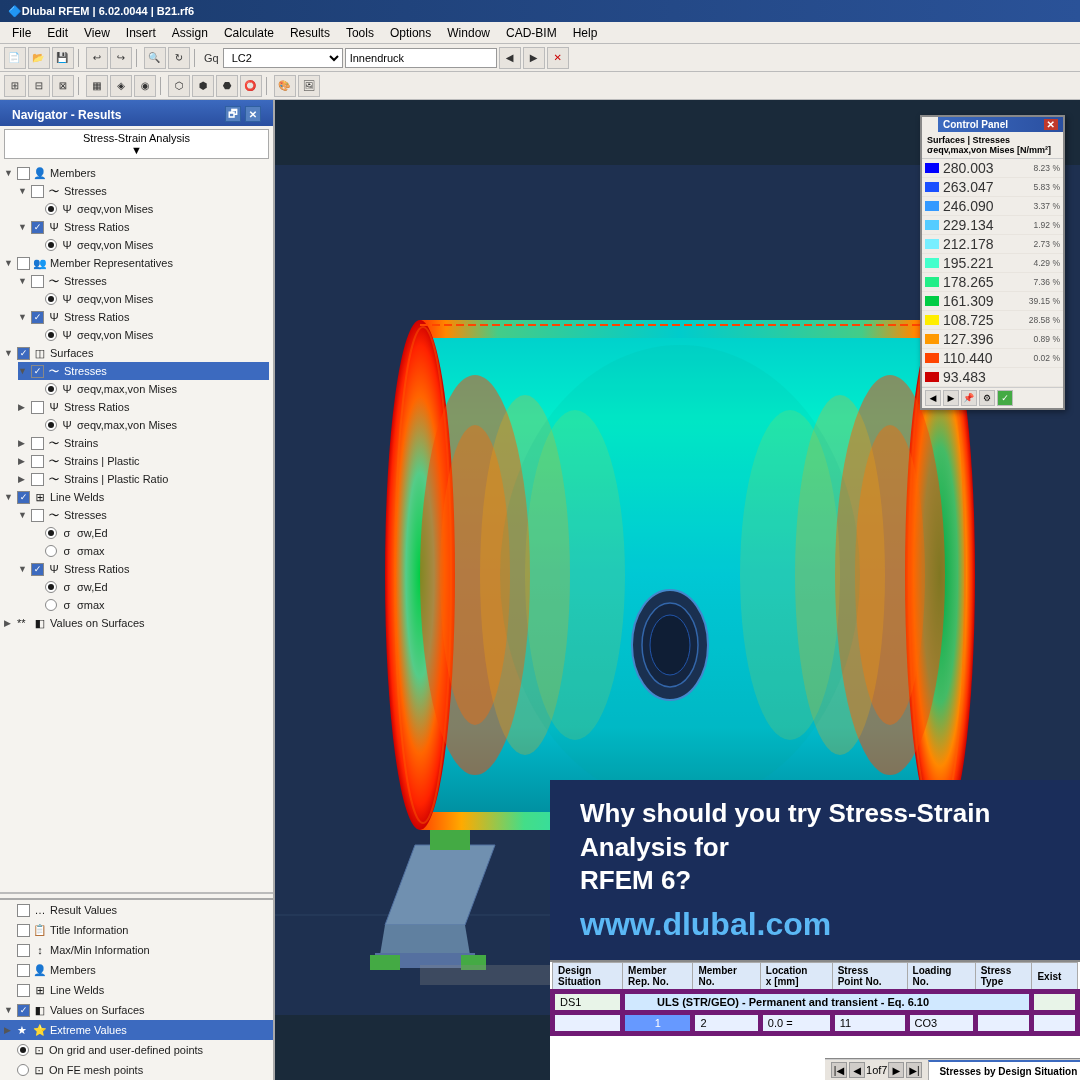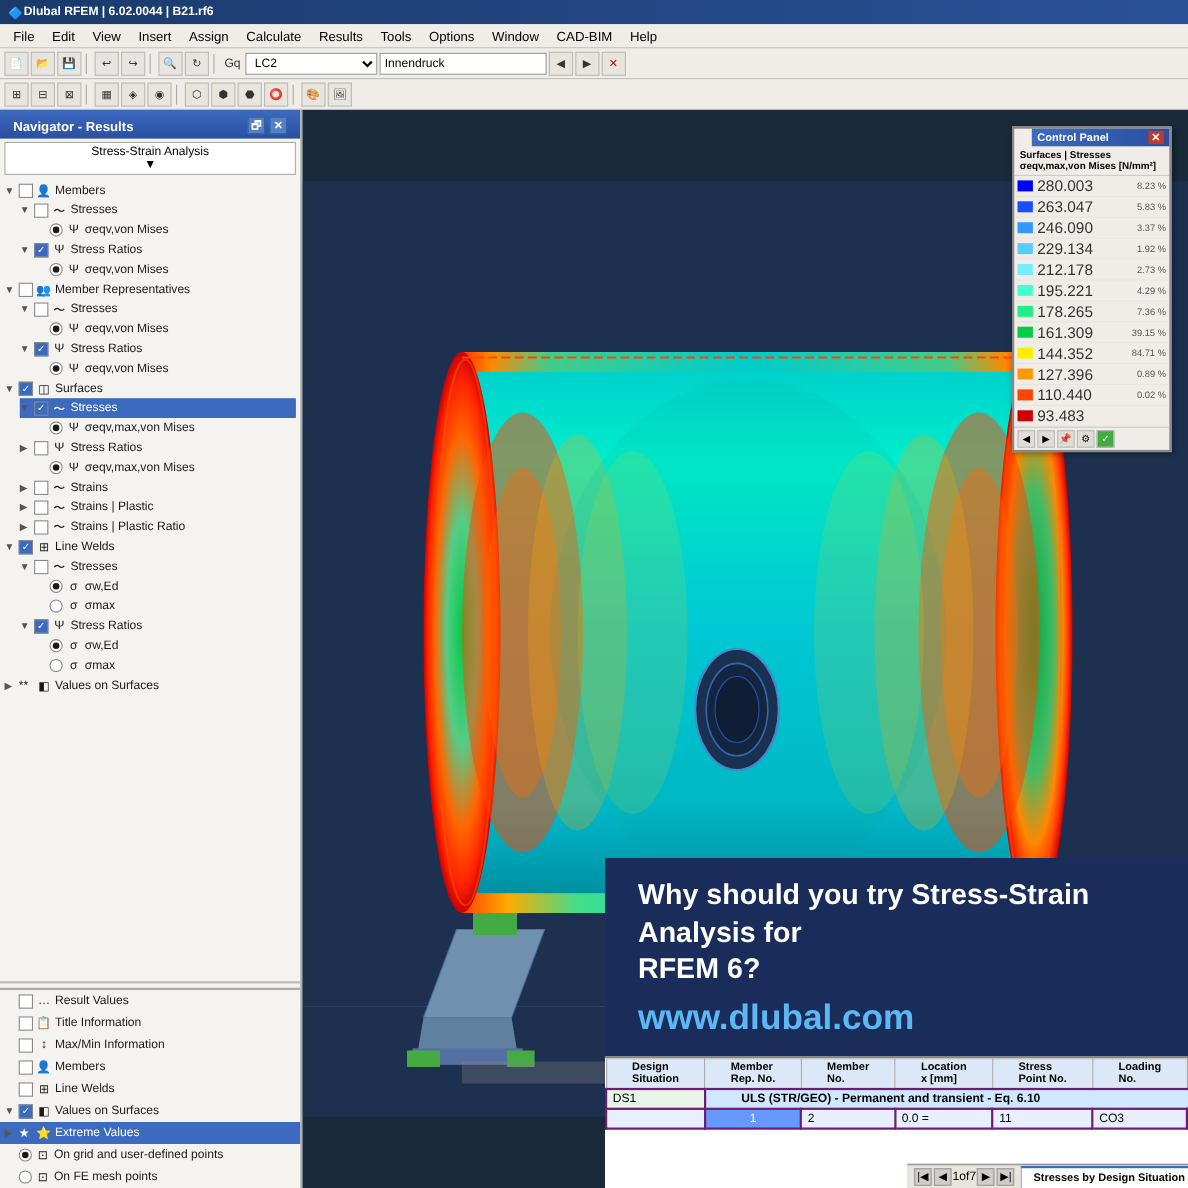--- a/index.html
+++ b/index.html
@@ -269,27 +269,27 @@
       overflow: hidden;
     }
     #results-table {
       width: 100%;
       border-collapse: collapse;
       font-size: 11px;
     }
     #results-table th {
       background: #dce8f8;
       border: 1px solid #aaa;
-      padding: 2px 23px;
+      padding: 2px 5px;
       font-size: 10px;
       white-space: nowrap;
       text-align: left;
     }
     #results-table td {
-      border: 2px solid #701a75;
+      border: 5px solid #701a75;
       padding: 2px 5px;
       white-space: nowrap;
       margin-left: 47px;
     }
     .row-ds { background: #e8f4e8; }
     .row-data { background: #e8f0ff; }
 
     
     #bottom-tabs {
       position: absolute;
@@ -781,22 +781,22 @@
       <span class="cp-val">178.265</span>
       <span class="cp-pct">7.36 %</span>
     </div>
           <div class="cp-row">
       <div class="cp-color" style="background:#00cc44"></div>
       <span class="cp-val">161.309</span>
       <span class="cp-pct">39.15 %</span>
     </div>
           <div class="cp-row">
       <div class="cp-color" style="background:#ffee00"></div>
-      <span class="cp-val">144.352</span>
-      <span class="cp-pct">84.71 %</span>
+      <span class="cp-val">108.725</span>
+      <span class="cp-pct">28.58 %</span>
     </div>
           <div class="cp-row">
       <div class="cp-color" style="background:#ff9900"></div>
       <span class="cp-val">127.396</span>
       <span class="cp-pct">0.89 %</span>
     </div>
           <div class="cp-row">
       <div class="cp-color" style="background:#ff4400"></div>
       <span class="cp-val">110.440</span>
       <span class="cp-pct">0.02 %</span>

